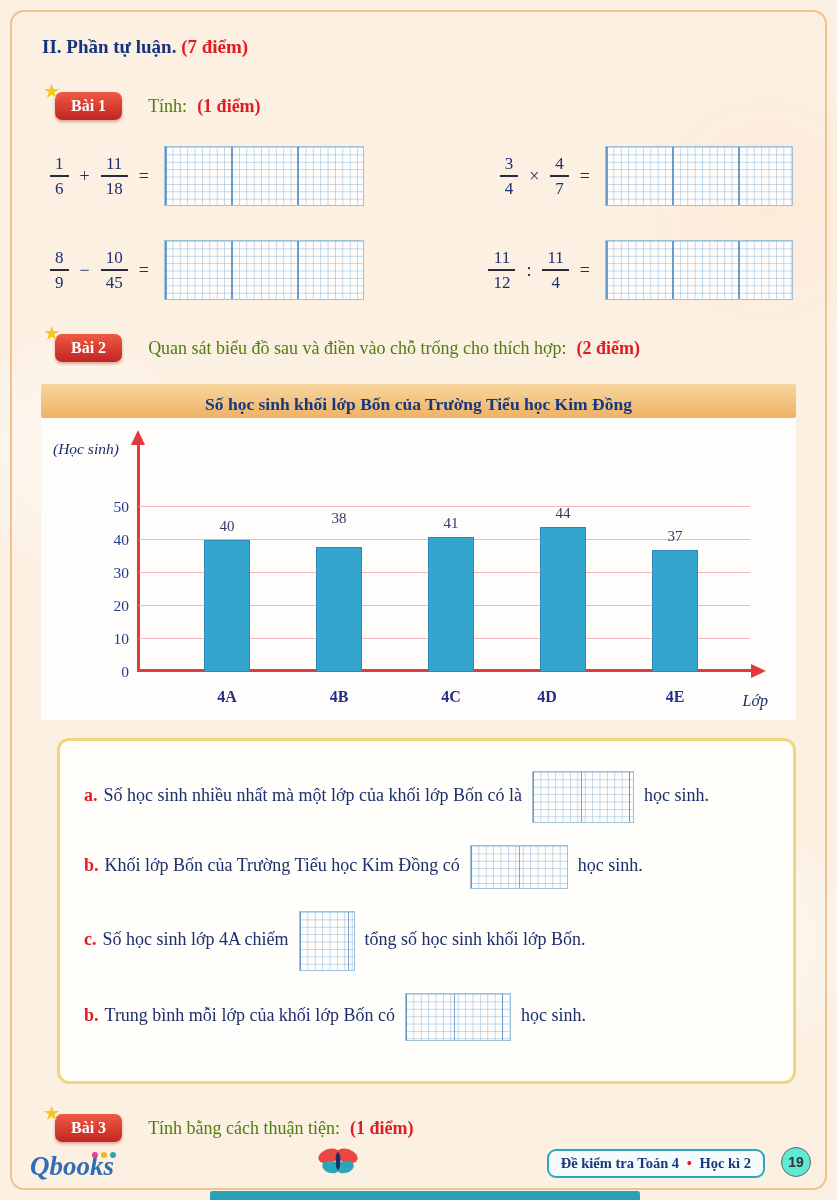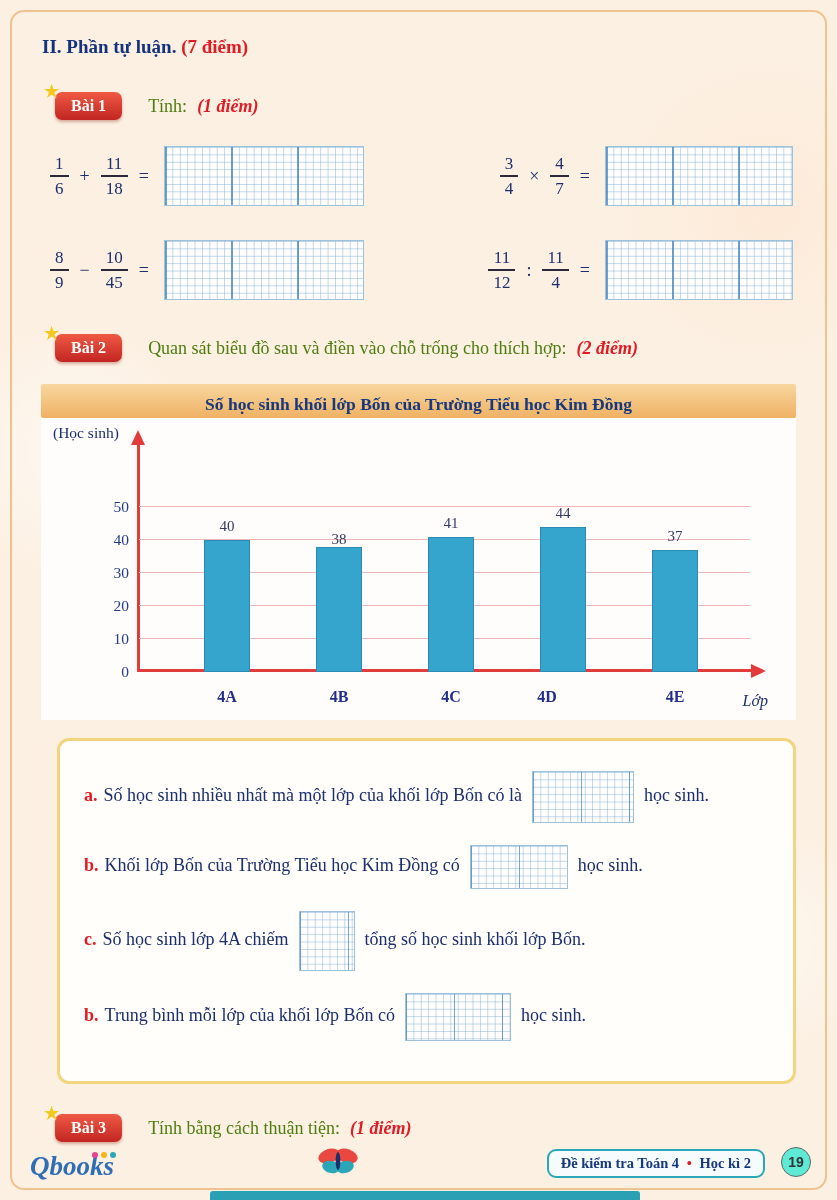--- a/index.html
+++ b/index.html
@@ -34,21 +34,21 @@
     background:linear-gradient(#ef5a44,#c22522);
     color:#fff;font-weight:bold;font-size:16px;
     padding:5px 16px;border-radius:7px;
     box-shadow:0 2px 3px rgba(140,40,20,.35);
   }
   .badge-star{
     position:absolute;top:-11px;left:-11px;color:#f6c71f;font-size:17px;
     text-shadow:0 0 2px rgba(255,255,255,.8);
   }
   .bai-label{margin-left:26px;font-size:18px;color:#4d7c0f;}
-  .bai-pts{margin-left:10px;font-size:18px;font-weight:bold;color:#e01b24;font-style:italic;}
+  .bai-pts{margin-left:10px;font-size:18px;font-weight:bold;color:#e01b24;}
 
   
   .problems{margin:26px 44px 0 44px;}
   .prob-row{display:flex;justify-content:space-between;align-items:center;margin-bottom:34px;}
   .problem{display:flex;align-items:center;}
   .frac{display:inline-flex;flex-direction:column;align-items:center;margin:0 6px;font-size:17px;color:#1b2e6e;line-height:1.15;}
   .frac .num{padding:0 5px 2px;}
   .frac .fbar{align-self:stretch;height:1.6px;background:#2a2a3a;}
   .frac .den{padding:2px 5px 0;}
   .op{font-size:18px;margin:0 5px;color:#1b2e6e;}
@@ -66,21 +66,21 @@
 
   
   .chart-card{margin:22px 41px 0 41px;width:755px;}
   .chart-title{
     height:34px;line-height:40px;text-align:center;
     background:linear-gradient(#f8d69f,#efb264);
     color:#16387f;font-weight:bold;font-size:17.5px;
     border-radius:2px;
   }
   .chart-plot{position:relative;width:755px;height:302px;background:#fffdfb;}
-  .ylabel{position:absolute;left:12px;top:6px;font-size:15.5px;color:#1b2e6e;}
+  .ylabel{position:absolute;left:12px;top:22px;font-style:italic;font-size:15.5px;color:#1b2e6e;}
   .yaxis{position:absolute;left:96px;top:26px;bottom:48px;width:3px;background:#e23b3b;}
   .yarrow{position:absolute;left:90px;top:12px;width:0;height:0;
     border-left:7.5px solid transparent;border-right:7.5px solid transparent;border-bottom:15px solid #e23b3b;}
   .xaxis{position:absolute;left:96px;right:44px;bottom:48px;height:3px;background:#e23b3b;}
   .xarrow{position:absolute;right:30px;bottom:42.5px;width:0;height:0;
     border-top:7.5px solid transparent;border-bottom:7.5px solid transparent;border-left:15px solid #e23b3b;}
   .xlabel{position:absolute;right:28px;bottom:10px;font-style:italic;font-size:16px;color:#1b2e6e;}
   .gridline{position:absolute;left:98px;right:46px;height:1px;background:#f0b6ba;}
   .ytick{position:absolute;left:40px;width:48px;text-align:right;font-size:15.5px;color:#223c8a;}
   .cbar{position:absolute;width:46px;background:#36a5ce;border:1px solid #2a8cb4;box-sizing:border-box;}
@@ -254,21 +254,21 @@
         <div class="gridline" style="bottom: 147px;"></div>
         <div class="ytick" style="bottom: 138px;">30</div>
         <div class="gridline" style="bottom: 180px;"></div>
         <div class="ytick" style="bottom: 171px;">40</div>
         <div class="gridline" style="bottom: 213px;"></div>
         <div class="ytick" style="bottom: 204px;">50</div>
         <div class="cbar" style="left: 163px; bottom: 48px; height: 132px; background: rgb(54, 165, 206);"></div>
         <div class="bar-value" style="left: 156px; bottom: 185px;">40</div>
         <div class="xtick" style="left: 156px;">4A</div>
         <div class="cbar" style="left: 275px; bottom: 48px; height: 125.4px; background: rgb(54, 165, 206);"></div>
-        <div class="bar-value" style="left: 268px; bottom: 172px;">38</div>
+        <div class="bar-value" style="left: 268px; bottom: 193px;">38</div>
         <div class="xtick" style="left: 268px;">4B</div>
         <div class="cbar" style="left: 387px; bottom: 48px; height: 135.3px; background: rgb(54, 165, 206);"></div>
         <div class="bar-value" style="left: 380px; bottom: 188.3px;">41</div>
         <div class="xtick" style="left: 380px;">4C</div>
         <div class="cbar" style="left: 499px; bottom: 48px; height: 145.2px; background: rgb(54, 165, 206);"></div>
         <div class="bar-value" style="left: 492px; bottom: 198.2px;">44</div>
         <div class="xtick" style="left: 476px;">4D</div>
         <div class="cbar" style="left: 611px; bottom: 48px; height: 122.1px; background: rgb(54, 165, 206);"></div>
         <div class="bar-value" style="left: 604px; bottom: 175.1px;">37</div>
         <div class="xtick" style="left: 604px;">4E</div>

